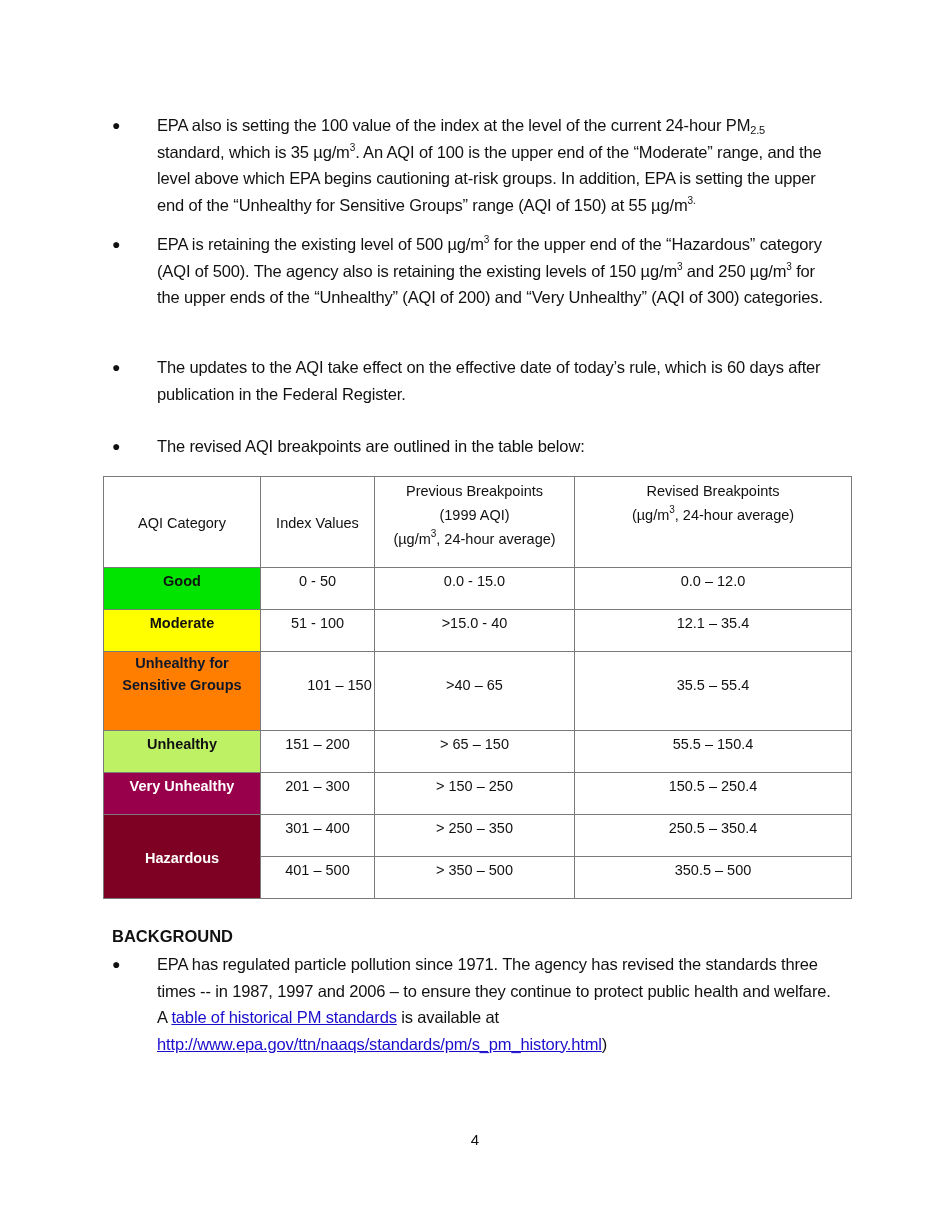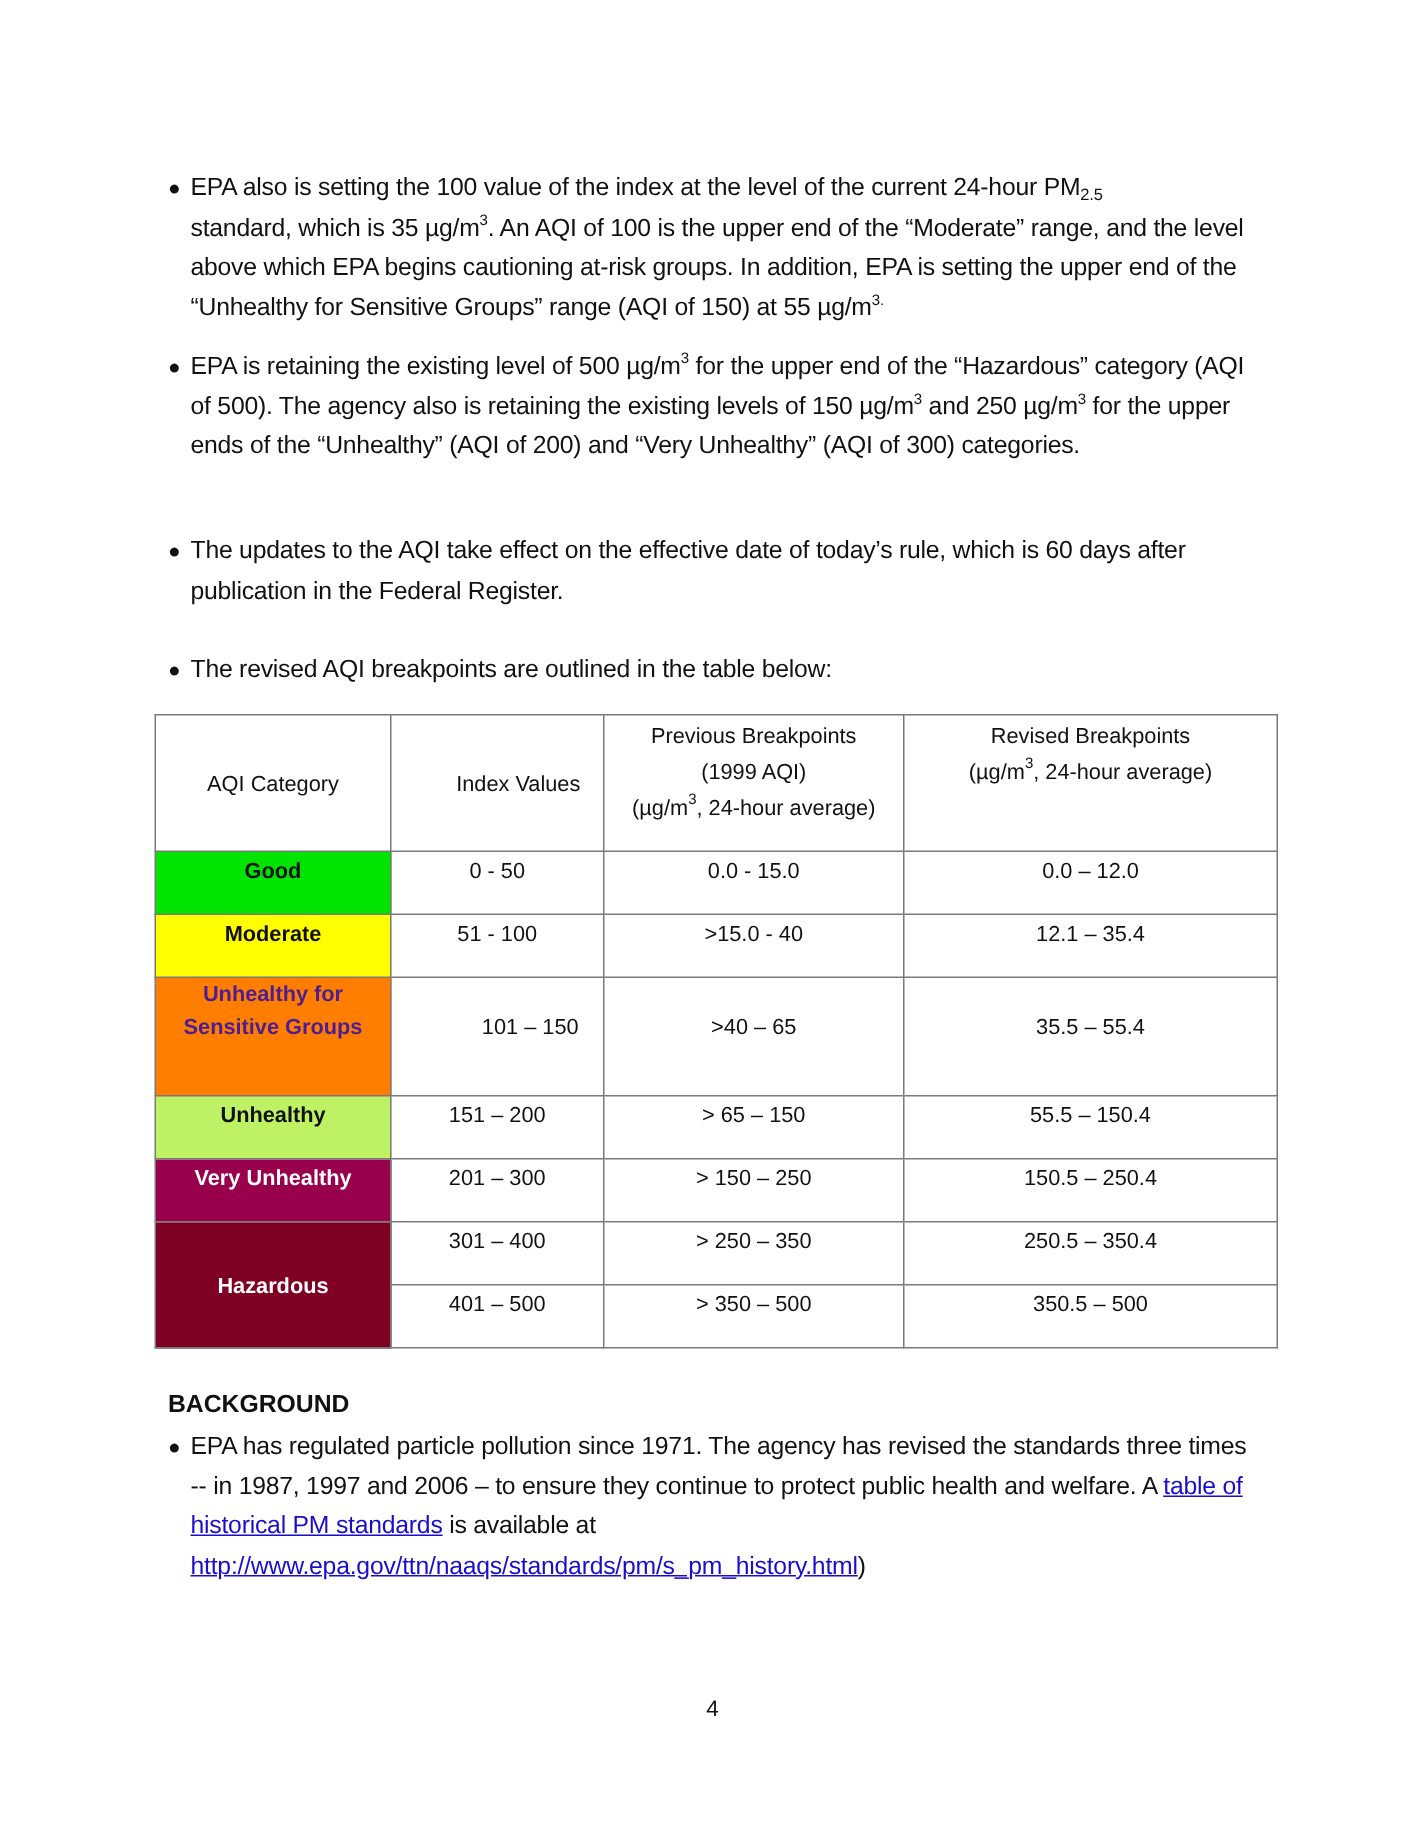--- a/index.html
+++ b/index.html
@@ -10,21 +10,21 @@
     }
     .page { position: absolute; left: 0; top: 0; width: 950px; height: 1230px; }
     .bullet-item {
       position: absolute; left: 112px; width: 720px;
       font-size: 16.5px; line-height: 26.5px;
     }
     .bullet-item .dot {
       position: absolute; left: 0; top: 0; width: 28px;
       font-size: 14px;
     }
-    .bullet-item .txt { margin-left: 15px; display: block; letter-spacing: -0.15px; }
+    .bullet-item .txt { margin-left: 45px; display: block; letter-spacing: -0.15px; }
     sup { font-size: 10px; line-height: 0; vertical-align: 7px; }
     sub { font-size: 11px; line-height: 0; vertical-align: -3px; }
 
     table.aqi {
       position: absolute; left: 103px; top: 476px;
       width: 749px; border-collapse: collapse;
       font-size: 14.5px; color: #111;
     }
     table.aqi td, table.aqi th {
       border: 1px solid #7a7a7a; text-align: center; vertical-align: top;
@@ -69,21 +69,21 @@
 
   <div class="bullet-item" style="top:433px;">
     <span class="dot">●</span>
     <span class="txt">The revised AQI breakpoints are outlined in the table below:</span>
   </div>
 
   <table class="aqi">
     <tbody>
         <tr>
       <th class="col1" style="vertical-align:middle;">AQI Category</th>
-      <th class="col2" style="vertical-align:middle;padding-left:28px;">Index Values</th>
+      <th class="col2" style="vertical-align:middle;">Index Values</th>
       <th class="col3">
         <span>Previous Breakpoints</span><br>
         <span>(1999 AQI)</span><br>
         <span>(µg/m</span><sup>3</sup><span>, 24-hour average)</span>
       </th>
       <th class="col4">
         <span>Revised Breakpoints</span><br>
         <span>(µg/m</span><sup>3</sup><span>, 24-hour average)</span>
       </th>
     </tr>
@@ -93,21 +93,21 @@
       <td>0.0 - 15.0</td>
       <td>0.0 – 12.0</td>
     </tr>
     <tr>
       <td class="cat" style="background:#ffff00;color:#111;">Moderate</td>
       <td>51 - 100</td>
       <td>&gt;15.0 - 40</td>
       <td>12.1 – 35.4</td>
     </tr>
     <tr class="tall">
-      <td class="cat" style="background:#ff7e00;color:#4c1d95;padding:0 14px;">Unhealthy for Sensitive Groups</td>
+      <td class="cat" style="background:#ff7e00;color:#0f172a;padding:0 14px;">Unhealthy for Sensitive Groups</td>
       <td style="vertical-align:middle;padding-bottom:14px;padding-left:44px;">101 – 150</td>
       <td style="vertical-align:middle;padding-bottom:14px;">&gt;40 – 65</td>
       <td style="vertical-align:middle;padding-bottom:14px;">35.5 – 55.4</td>
     </tr>
     <tr>
       <td class="cat" style="background:#bef264;color:#111;">Unhealthy</td>
       <td>151 – 200</td>
       <td>&gt; 65 – 150</td>
       <td>55.5 – 150.4</td>
     </tr>

